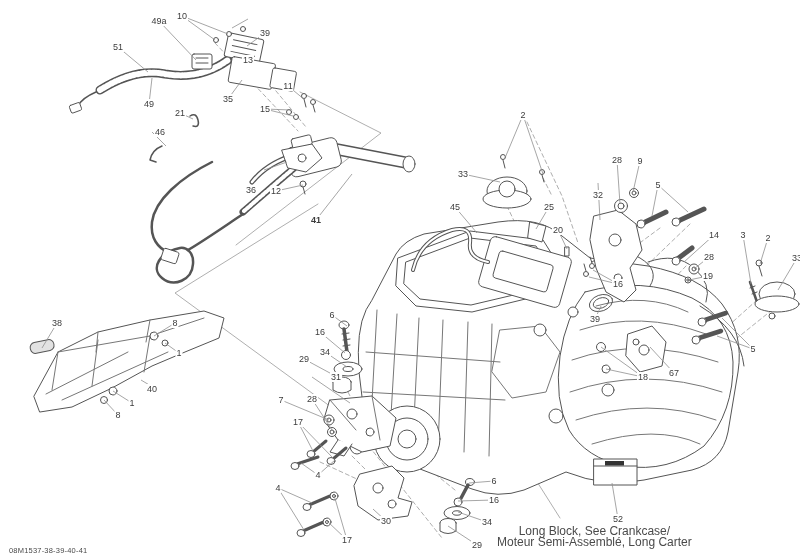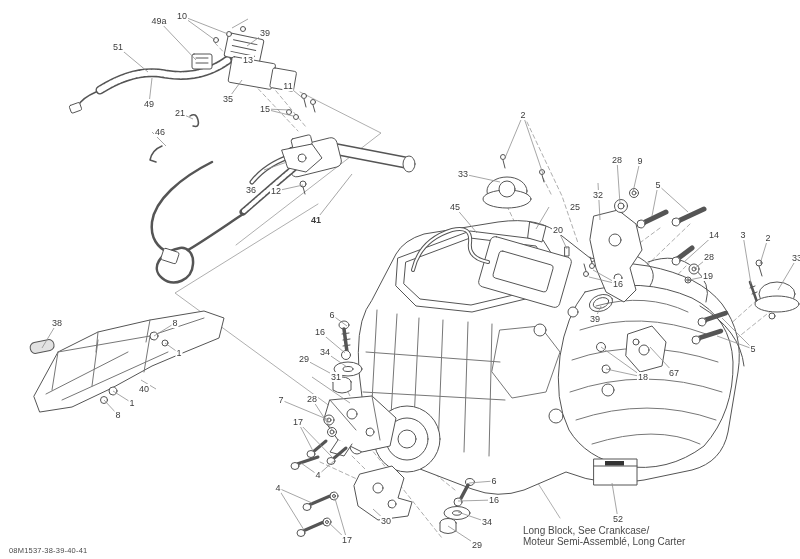--- a/index.html
+++ b/index.html
@@ -3,21 +3,21 @@
 <meta charset="utf-8">
 <style>
   html,body{margin:0;padding:0;background:#fff;}
   .canvas{position:relative;width:800px;height:559px;background:#fff;overflow:hidden;
           font-family:"Liberation Sans",sans-serif;}
   svg.layer{position:absolute;left:0;top:0;width:800px;height:559px;}
   #art path, #art rect, #art circle, #art ellipse, #art line, #art polyline{vector-effect:non-scaling-stroke;}
   .callout{position:absolute;transform:translate(-50%,-50%);font-size:9px;color:#3c3c3c;
            background:#fff;padding:0 1px;line-height:10px;white-space:nowrap;}
   .figure-code{position:absolute;left:9px;top:546px;font-size:7.5px;color:#4a4a4a;letter-spacing:.2px;}
-  .note{position:absolute;left:523px;top:526px;font-size:10px;color:#4a4a4a;line-height:10.5px;}
+  .note{position:absolute;left:497px;top:526px;font-size:12px;color:#4a4a4a;line-height:10.5px;text-align:center;}
 </style>
 </head>
 <body>
 
 <div class="canvas">
 
   <svg id="art" class="layer" viewBox="0 0 800 559" fill="none" stroke="#555" stroke-width="1" stroke-linejoin="round" stroke-linecap="round">
 
     <g stroke="#9a9a9a" stroke-width="0.8">
       <polyline points="300,92 381,133 236,245"></polyline>
@@ -329,38 +329,38 @@
       <div class="callout" style="left: 265px; top: 109px; color: rgb(60, 60, 60);">15</div>
       <div class="callout" style="left: 251px; top: 170px; color: rgb(60, 60, 60); margin-top: 20px;">36</div>
       <div class="callout" style="left: 276px; top: 191px; color: rgb(60, 60, 60);">12</div>
       <div class="callout" style="left: 316px; top: 220px; color: rgb(60, 60, 60); font-weight: bold;">41</div>
       <div class="callout" style="left: 523px; top: 115px; color: rgb(60, 60, 60);">2</div>
       <div class="callout" style="left: 463px; top: 174px; color: rgb(60, 60, 60);">33</div>
       <div class="callout" style="left: 617px; top: 160px; color: rgb(60, 60, 60);">28</div>
       <div class="callout" style="left: 640px; top: 161px; color: rgb(60, 60, 60);">9</div>
       <div class="callout" style="left: 598px; top: 183px; color: rgb(60, 60, 60); margin-top: 12px;">32</div>
       <div class="callout" style="left: 455px; top: 207px; color: rgb(60, 60, 60);">45</div>
-      <div class="callout" style="left: 575px; top: 207px; color: rgb(60, 60, 60);">25</div>
+      <div class="callout" style="left: 549px; top: 207px; color: rgb(60, 60, 60);">25</div>
       <div class="callout" style="left: 558px; top: 230px; color: rgb(60, 60, 60);">20</div>
       <div class="callout" style="left: 658px; top: 185px; color: rgb(60, 60, 60);">5</div>
       <div class="callout" style="left: 714px; top: 235px; color: rgb(60, 60, 60);">14</div>
       <div class="callout" style="left: 743px; top: 235px; color: rgb(60, 60, 60);">3</div>
       <div class="callout" style="left: 768px; top: 238px; color: rgb(60, 60, 60);">2</div>
       <div class="callout" style="left: 797px; top: 258px; color: rgb(60, 60, 60);">33</div>
       <div class="callout" style="left: 709px; top: 257px; color: rgb(60, 60, 60);">28</div>
       <div class="callout" style="left: 708px; top: 276px; color: rgb(60, 60, 60);">19</div>
       <div class="callout" style="left: 618px; top: 284px; color: rgb(60, 60, 60);">16</div>
       <div class="callout" style="left: 595px; top: 319px; color: rgb(60, 60, 60);">39</div>
       <div class="callout" style="left: 674px; top: 373px; color: rgb(60, 60, 60);">67</div>
       <div class="callout" style="left: 643px; top: 377px; color: rgb(60, 60, 60);">18</div>
       <div class="callout" style="left: 753px; top: 349px; color: rgb(60, 60, 60);">5</div>
       <div class="callout" style="left: 57px; top: 323px; color: rgb(60, 60, 60);">38</div>
       <div class="callout" style="left: 175px; top: 323px; color: rgb(60, 60, 60);">8</div>
       <div class="callout" style="left: 179px; top: 353px; color: rgb(60, 60, 60);">1</div>
-      <div class="callout" style="left: 144px; top: 389px; color: rgb(60, 60, 60);">40</div>
+      <div class="callout" style="left: 152px; top: 389px; color: rgb(60, 60, 60);">40</div>
       <div class="callout" style="left: 132px; top: 403px; color: rgb(60, 60, 60);">1</div>
       <div class="callout" style="left: 118px; top: 415px; color: rgb(60, 60, 60);">8</div>
       <div class="callout" style="left: 332px; top: 315px; color: rgb(60, 60, 60);">6</div>
       <div class="callout" style="left: 320px; top: 332px; color: rgb(60, 60, 60);">16</div>
       <div class="callout" style="left: 325px; top: 352px; color: rgb(60, 60, 60);">34</div>
       <div class="callout" style="left: 304px; top: 359px; color: rgb(60, 60, 60);">29</div>
       <div class="callout" style="left: 312px; top: 377px; color: rgb(60, 60, 60); margin-left: 24px;">31</div>
       <div class="callout" style="left: 281px; top: 400px; color: rgb(60, 60, 60);">7</div>
       <div class="callout" style="left: 312px; top: 399px; color: rgb(60, 60, 60);">28</div>
       <div class="callout" style="left: 298px; top: 422px; color: rgb(60, 60, 60);">17</div>

